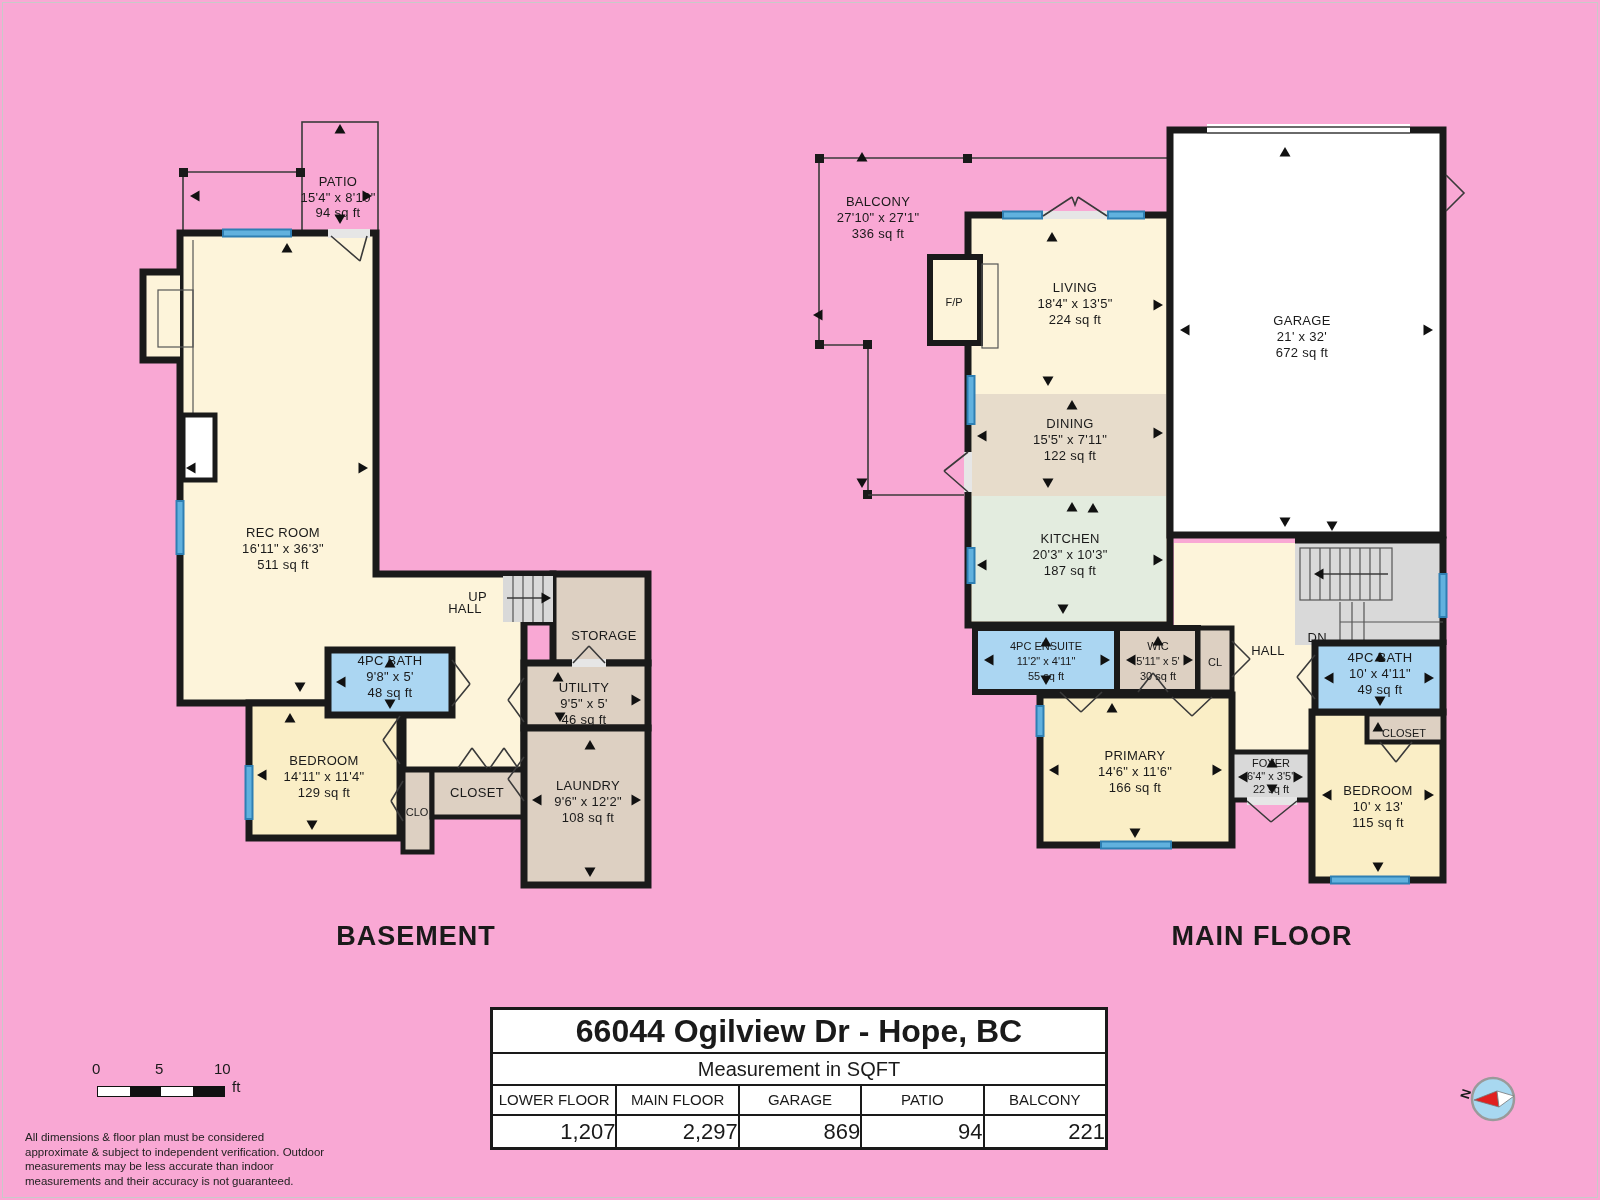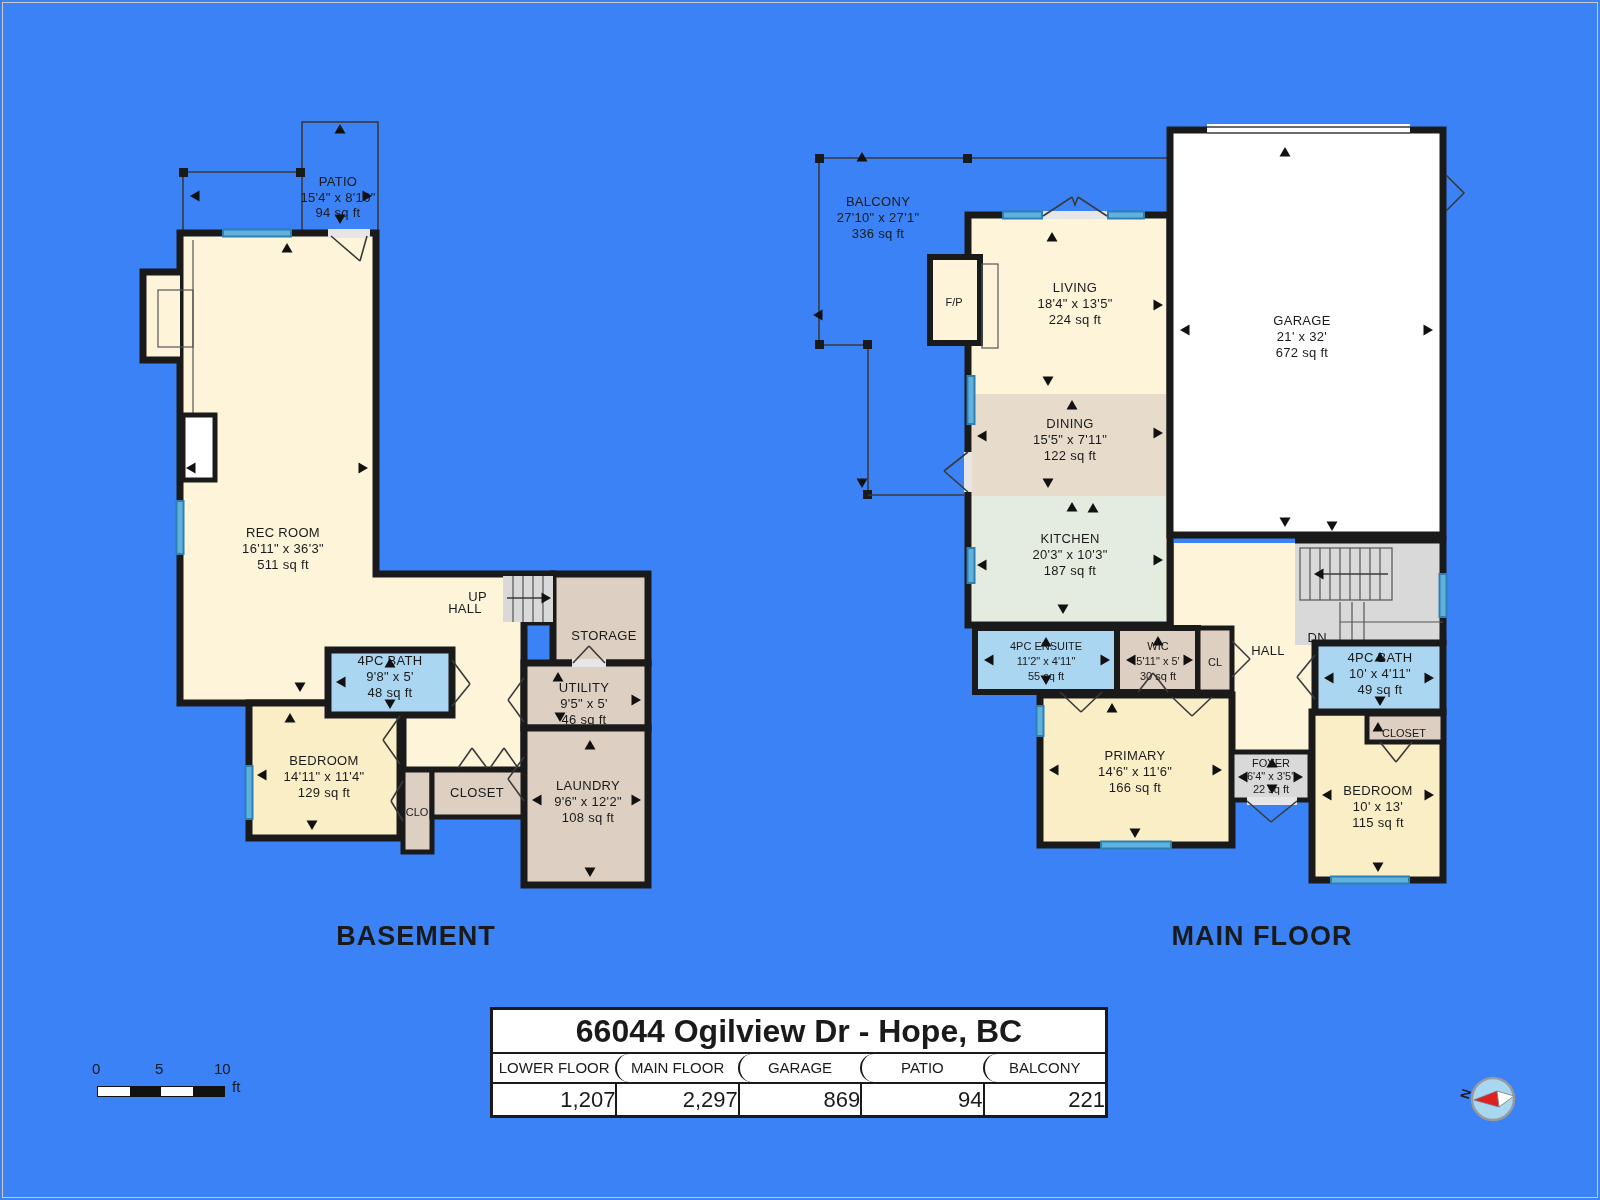--- a/index.html
+++ b/index.html
@@ -1,16 +1,16 @@
 <!DOCTYPE html>
 <html><head>
 <meta charset="utf-8">
 <style>
   html,body{margin:0;padding:0;background:#fff;}
-  #canvas{position:relative;width:1600px;height:1200px;background:#3b82f6;overflow:hidden;
+  #canvas{position:relative;width:1600px;height:1200px;background:#f9a8d4;overflow:hidden;
           font-family:"Liberation Sans",sans-serif;color:#1a1a1a;}
   #frame{position:absolute;inset:2px;border:1px solid #c9c9c9;pointer-events:none;}
   svg{position:absolute;left:0;top:0;}
 
   
   .wall    {fill:none;stroke:#1a1a1a;stroke-width:7;}
   .wall5   {fill:none;stroke:#1a1a1a;stroke-width:5;}
   .cream   {fill:#fdf4da;}
   .yellow  {fill:#faeec6;}
   .taupe   {fill:#ddd0c2;}
@@ -30,21 +30,21 @@
   .rm      {font-size:13px;text-anchor:middle;letter-spacing:.3px;}
   .rm-sm   {font-size:11px;text-anchor:middle;}
   .fl-title{font-size:27px;font-weight:600;text-anchor:middle;letter-spacing:1px;}
   .north   {font-size:13px;font-weight:bold;}
 
   
   .tbl{position:absolute;left:490px;top:1007px;width:612px;border:3px solid #1a1a1a;background:#fff;}
   .t-title{font-size:32px;font-weight:bold;text-align:center;line-height:42px;height:42px;}
   .t-sub{font-size:20px;text-align:center;line-height:30px;height:30px;border-top:2px solid #1a1a1a;}
   .t-head,.t-vals{display:grid;grid-template-columns:repeat(5,1fr);border-top:2px solid #1a1a1a;}
-  .t-head>div{font-size:15px;text-align:center;line-height:28px;height:28px;border-radius:14px;}
+  .t-head>div{font-size:15px;text-align:center;line-height:28px;height:28px;}
   .t-vals>div{font-size:22px;text-align:right;line-height:31px;height:31px;}
   .t-head>div+div,.t-vals>div+div{border-left:2px solid #1a1a1a;}
   .t-total{font-size:22px;text-align:center;line-height:32px;height:32px;border-top:2px solid #1a1a1a;}
 
   
   .scalebar{position:absolute;left:90px;top:1060px;width:170px;height:42px;}
   .sb-num{position:absolute;top:0;font-size:15px;}
   .sb-bar{position:absolute;left:7px;top:26px;width:126px;height:9px;border:1.5px solid #111;display:flex;}
   .sb-seg{flex:1;}
   .sb-ft{position:absolute;left:142px;top:18px;font-size:15px;}
@@ -358,20 +358,21 @@
   <g>
     <circle cx="1493" cy="1099" r="21" fill="#a8d8f0" stroke="#9a9a9a" stroke-width="2.5"></circle>
     <polygon points="1474,1100 1497,1091 1499,1107" fill="#e02020" stroke="#777" stroke-width="0.8"></polygon>
     <polygon points="1514,1096 1497,1091 1499,1107" fill="#ffffff" stroke="#777" stroke-width="0.8"></polygon>
     <text class="north" x="1460" y="1100" transform="rotate(-72 1464 1094)">N</text>
   </g>
 </svg>
 
 <div class="tbl">
   <div class="t-title">66044 Ogilview Dr -  Hope, BC</div>
+  <div class="t-sub">Measurement in SQFT</div>
   <div class="t-head">
     <div>LOWER FLOOR</div>
     <div>MAIN FLOOR</div>
     <div>GARAGE</div>
     <div>PATIO</div>
     <div>BALCONY</div>
   </div>
   <div class="t-vals">
     <div>1,207</div>
     <div>2,297</div>
@@ -387,13 +388,14 @@
   <span class="sb-num" style="left:124px">10</span>
   <div class="sb-bar">
     <div class="sb-seg" style="background:#fff"></div>
     <div class="sb-seg" style="background:#111"></div>
     <div class="sb-seg" style="background:#fff"></div>
     <div class="sb-seg" style="background:#111"></div>
   </div>
   <span class="sb-ft">ft</span>
 </div>
 
+<div class="disclaimer">All dimensions &amp; floor plan must be considered approximate &amp; subject to independent verification.  Outdoor measurements may be less accurate than indoor measurements and their accuracy is not guaranteed.</div>
 </div>
 
 </body></html>

